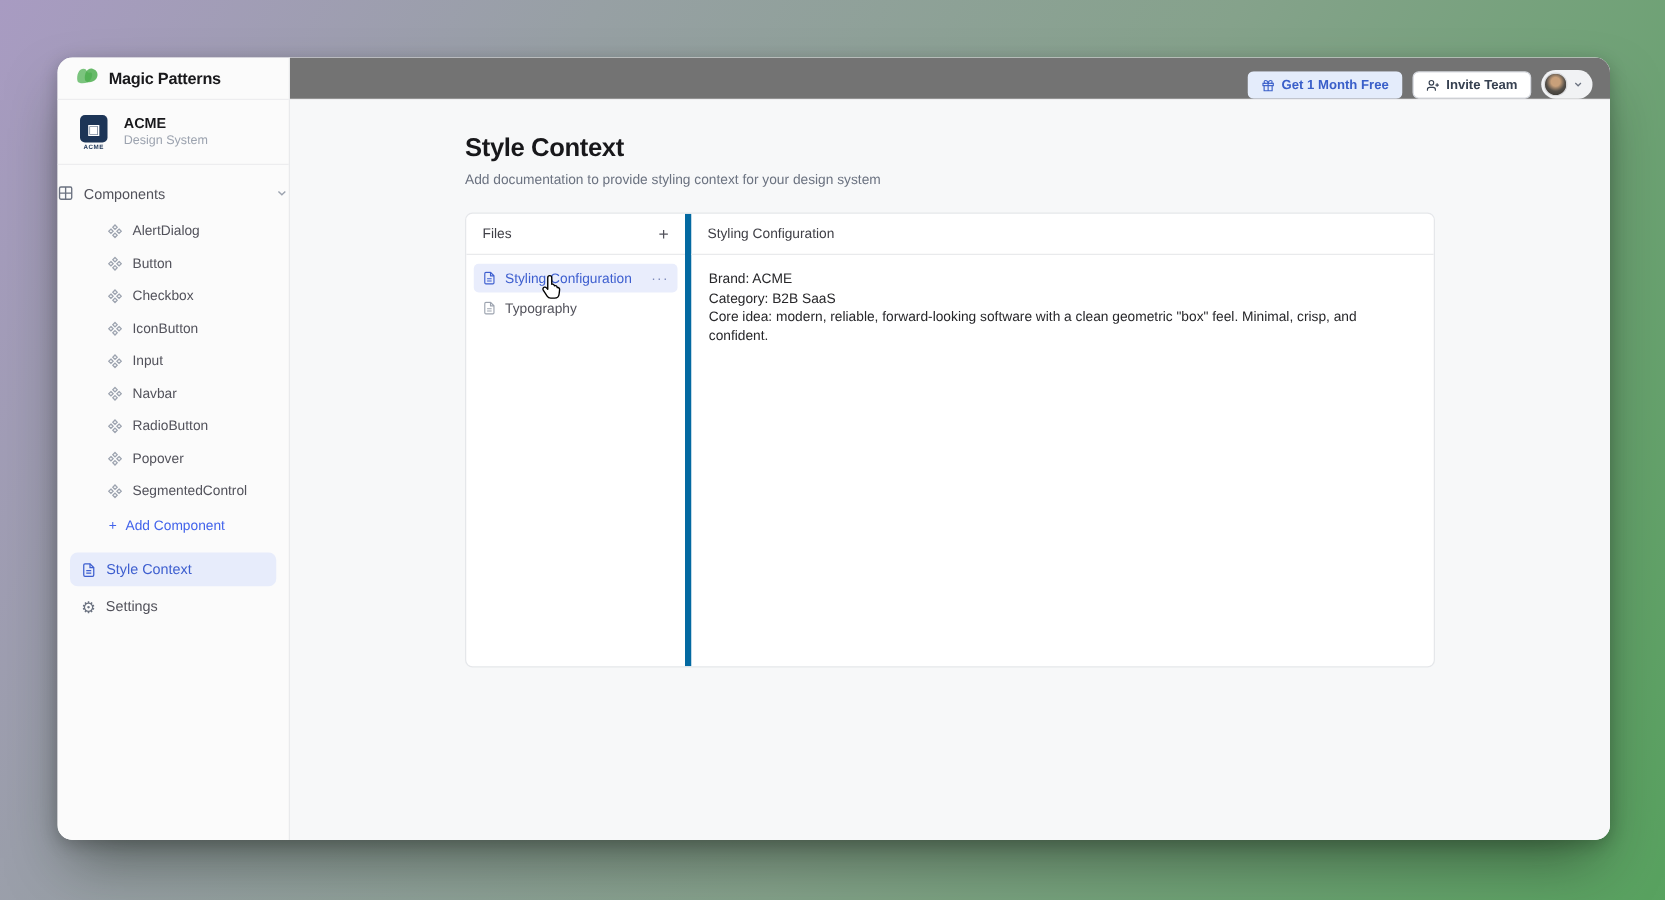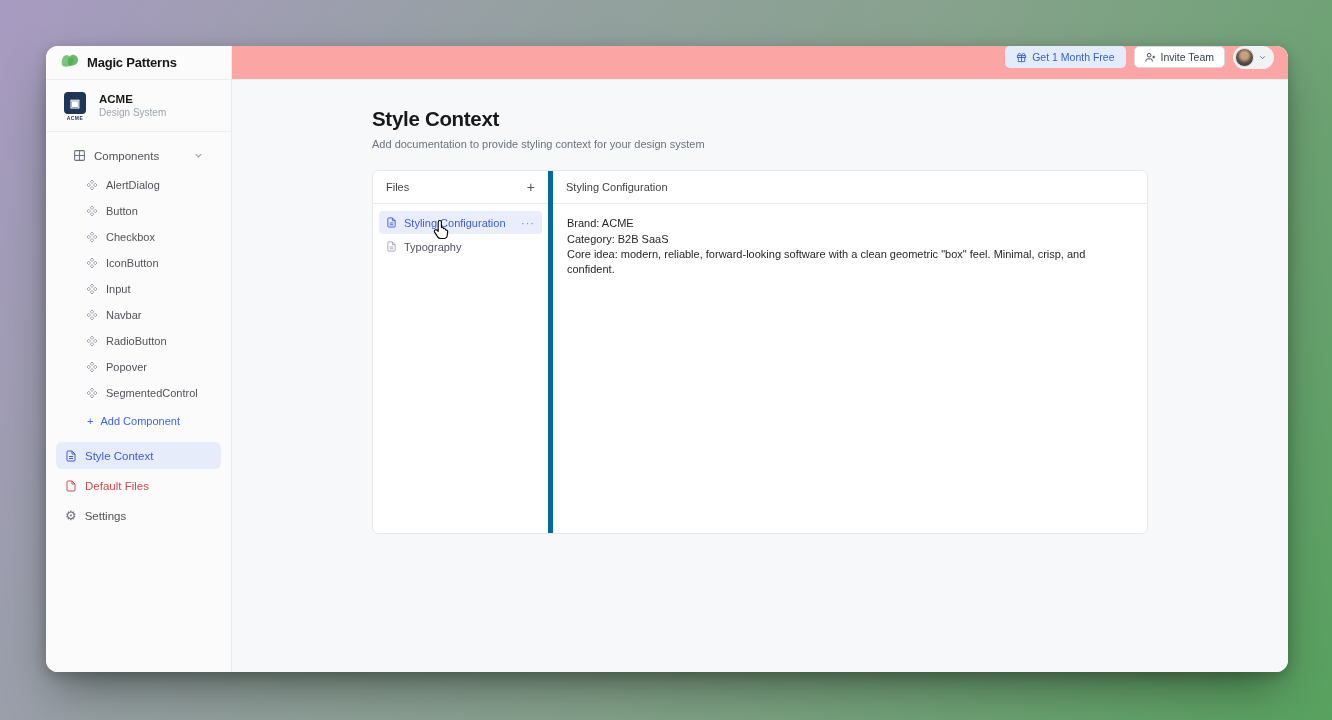--- a/index.html
+++ b/index.html
@@ -18,33 +18,33 @@
   
   .sidebar { width:186px; flex:0 0 186px; background:#fbfbfb; border-right:1px solid #e9eaec; display:flex; flex-direction:column; }
   .logo-row { height:34px; flex:0 0 34px; border-bottom:1px solid #ededef; display:flex; align-items:center; padding:0 14px; gap:7px; }
   .logo-row .brand { font-size:13px; font-weight:700; color:#18181b; letter-spacing:-.2px; }
   .workspace { display:flex; align-items:flex-start; gap:9px; padding:12px 14px 10px 14px; border-bottom:1px solid #ededef; }
   .ws-logo { width:30px; display:flex; flex-direction:column; align-items:center; }
   .ws-cube { width:22px; height:22px; background:#1d3557; border-radius:4px; color:#fff; font-size:11px; display:flex; align-items:center; justify-content:center; font-weight:700; }
   .ws-logo-text { font-size:5px; font-weight:700; color:#1d3557; letter-spacing:.4px; margin-top:1px; }
   .ws-name { font-size:11.5px; font-weight:700; color:#18181b; line-height:1.3; }
   .ws-sub { font-size:10px; color:#9ca3af; }
-  .comp-header { display:flex; align-items:center; gap:8px; padding:0 27px; height:32px; margin-top:8px; color:#52525b; font-size:11.5px; cursor:pointer; }
+  .comp-header { display:flex; align-items:center; gap:8px; padding:0 0; height:32px; margin-top:8px; color:#52525b; font-size:11.5px; cursor:pointer; }
   .comp-header .grow { flex:1; }
   .comp-item { display:flex; align-items:center; gap:8px; height:26px; padding-left:40px; font-size:11px; color:#52525b; cursor:pointer; }
   .comp-item svg, .file-row svg, .nav-item svg { flex:0 0 auto; }
   .add-component { display:flex; align-items:center; gap:7px; height:30px; padding-left:41px; font-size:11px; color:#4263eb; cursor:pointer; }
   .side-nav { margin-top:6px; padding:0 10px; display:flex; flex-direction:column; gap:3px; }
   .nav-item { display:flex; align-items:center; gap:8px; height:27px; padding:0 9px; border-radius:6px; font-size:11.5px; color:#52525b; cursor:pointer; }
   .nav-item.active { background:#e7ecfb; color:#3d5ecf; }
   .nav-item.danger { color:#d94848; }
   .gear-glyph { font-size:13px; line-height:1; color:#6b7280; }
   
   .main { flex:1; display:flex; flex-direction:column; background:#f7f8f9; }
-  .topbar { height:34px; flex:0 0 34px; background:#fca5a5; border-bottom:1px solid #ededef; display:flex; align-items:flex-start; justify-content:flex-end; padding:0 14px; gap:8px; }
+  .topbar { height:34px; flex:0 0 34px; background:#737373; border-bottom:1px solid #ededef; display:flex; align-items:flex-end; justify-content:flex-end; padding:0 14px; gap:8px;font-weight:bold; }
   .pill-btn { display:flex; align-items:center; gap:5px; font-size:10.5px; padding:4px 10px; border-radius:5px; cursor:pointer; border:1px solid transparent; }
   .btn-promo { background:#e4ecfb; color:#3a5fc9; }
   .btn-invite { background:#fff; color:#374151; border-color:#d7dae0; }
   .avatar-wrap { display:flex; align-items:center; gap:4px; background:#f1f2f4; border-radius:12px; padding:2px 7px 2px 2px; cursor:pointer; }
   .avatar { width:19px; height:19px; border-radius:50%; background:radial-gradient(circle at 50% 38%, #c9a07a 0 26%, #55504a 55%, #2e2c2a 100%); border:1px solid #d9dadd; }
   .content { flex:1; overflow:hidden; }
   .container { width:776px; margin:0 auto; }
   .page-title { margin-top:27px; font-size:20.5px; font-weight:700; color:#18181b; letter-spacing:-.3px; }
   .page-sub { margin-top:7px; font-size:11px; color:#6b7280; }
   .card { margin-top:20px; height:364px; background:#fff; border:1px solid #e5e7ea; border-radius:6px; display:flex; overflow:hidden; }
@@ -205,27 +205,20 @@
     </div>
 
     <nav class="side-nav">
       <div class="nav-item active">
         <svg width="12" height="12" viewBox="0 0 24 24" fill="none" stroke="#3d5ecf" stroke-width="2">
           <path d="M14 2H6a2 2 0 0 0-2 2v16a2 2 0 0 0 2 2h12a2 2 0 0 0 2-2V8z"></path>
             <path d="M14 2v6h6M16 13H8M16 17H8"></path>
         </svg>
         <span>Style Context</span>
       </div>
-      <div class="nav-item danger">
-        <svg width="12" height="12" viewBox="0 0 24 24" fill="none" stroke="#d94848" stroke-width="2">
-          <path d="M14 2H6a2 2 0 0 0-2 2v16a2 2 0 0 0 2 2h12a2 2 0 0 0 2-2V8z"></path>
-            <path d="M14 2v6h6"></path>
-        </svg>
-        <span>Default Files</span>
-      </div>
       <div class="nav-item">
         <span class="gear-glyph">⚙</span>
         <span>Settings</span>
       </div>
     </nav>
   </aside>
 
   <div class="main">
 
     <header class="topbar">

